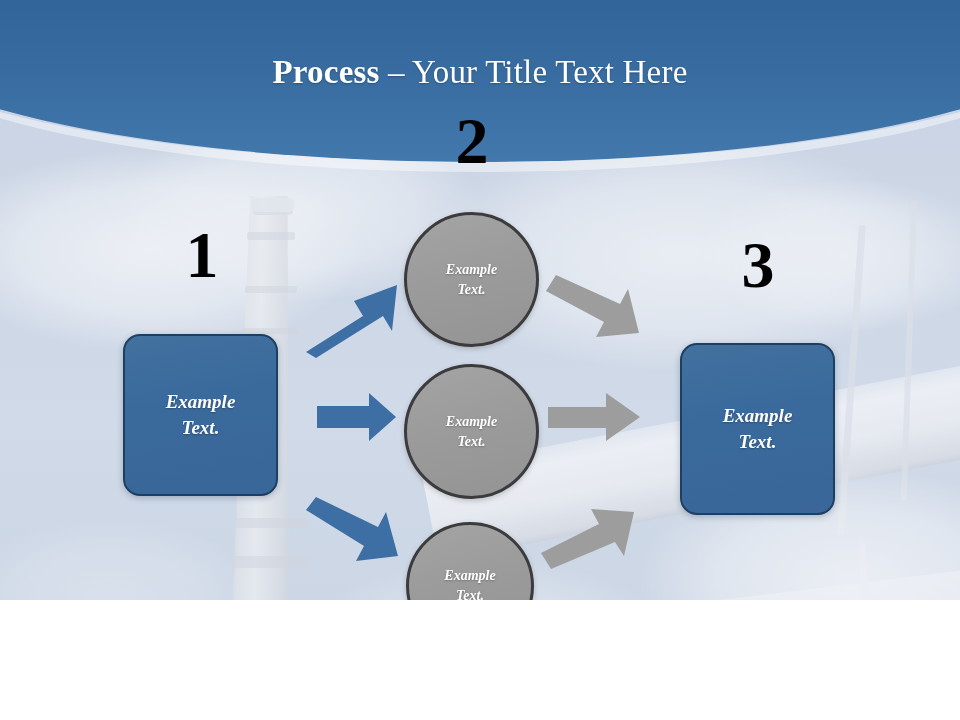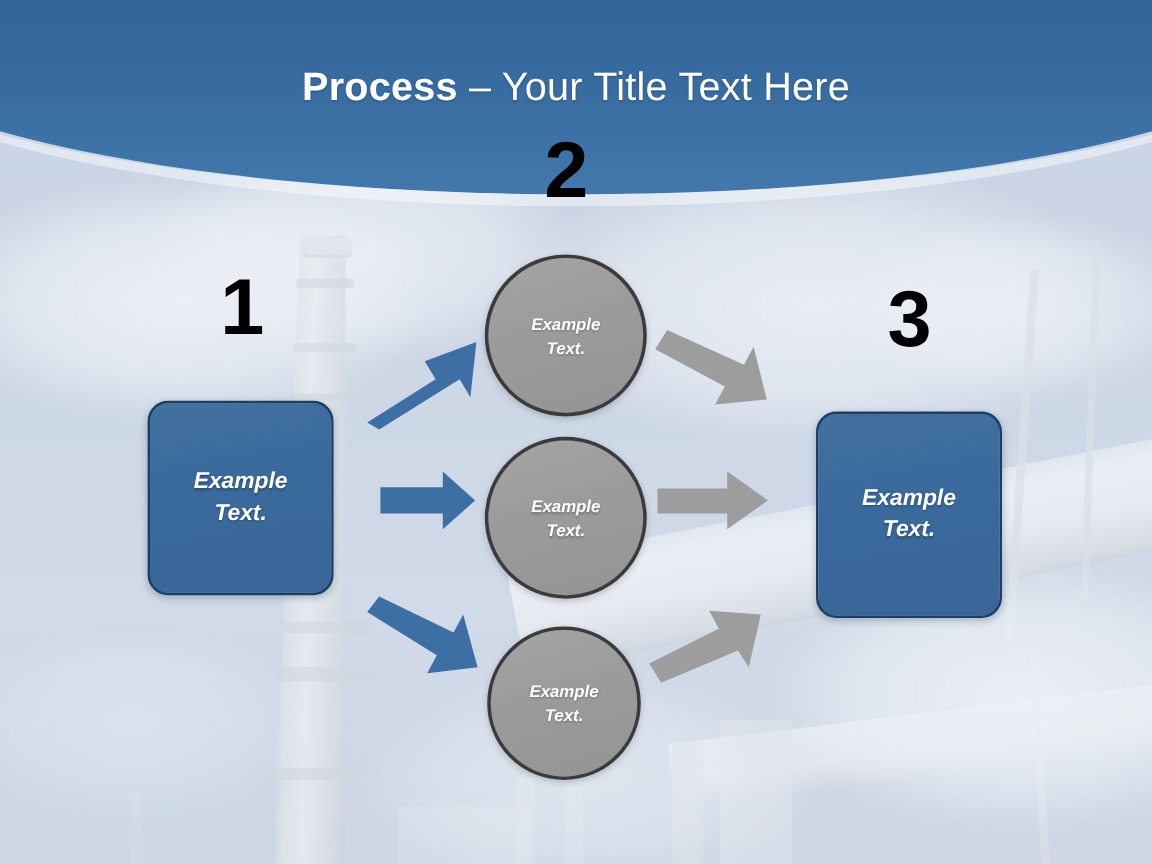--- a/index.html
+++ b/index.html
@@ -3,23 +3,23 @@
 <meta charset="utf-8">
 <style>
   html, body {
     margin: 0;
     padding: 0;
     background: #ffffff;
   }
   #slide {
     position: relative;
     width: 960px;
-    height: 720px;
+    height: 600px;
     overflow: hidden;
-    font-family: Liberation Sans, sans-serif;
+    font-family: Liberation Serif, serif;
     background: #ef4444;
   }
 
   
   .bg-layer {
     position: absolute;
     inset: 0;
     overflow: hidden;
   }
   .sky {

